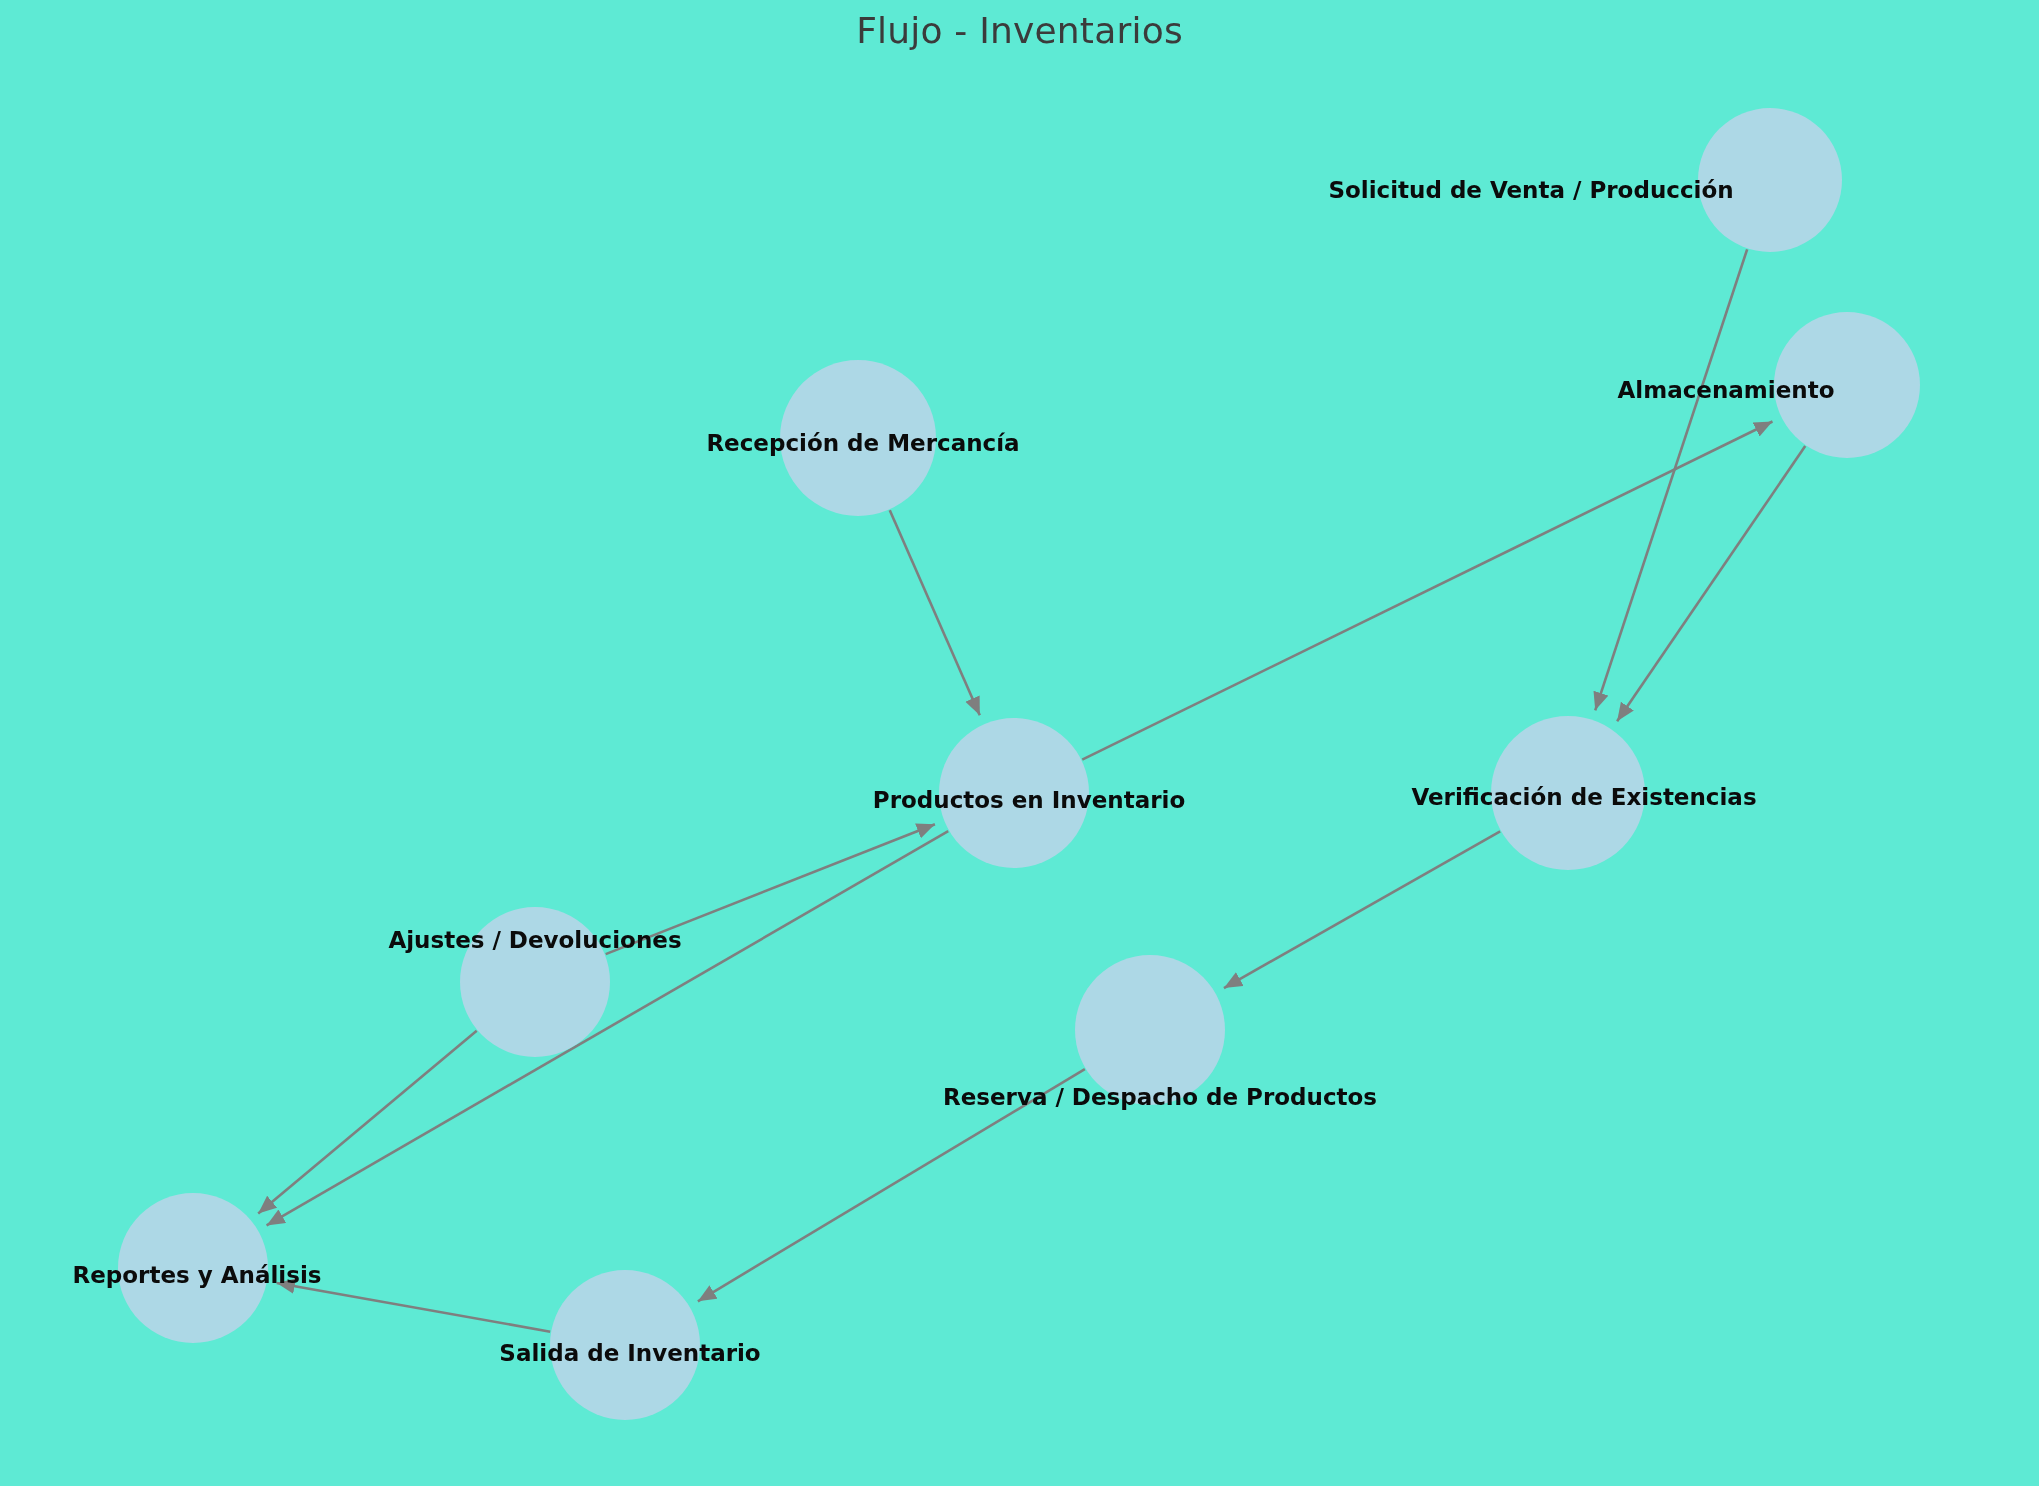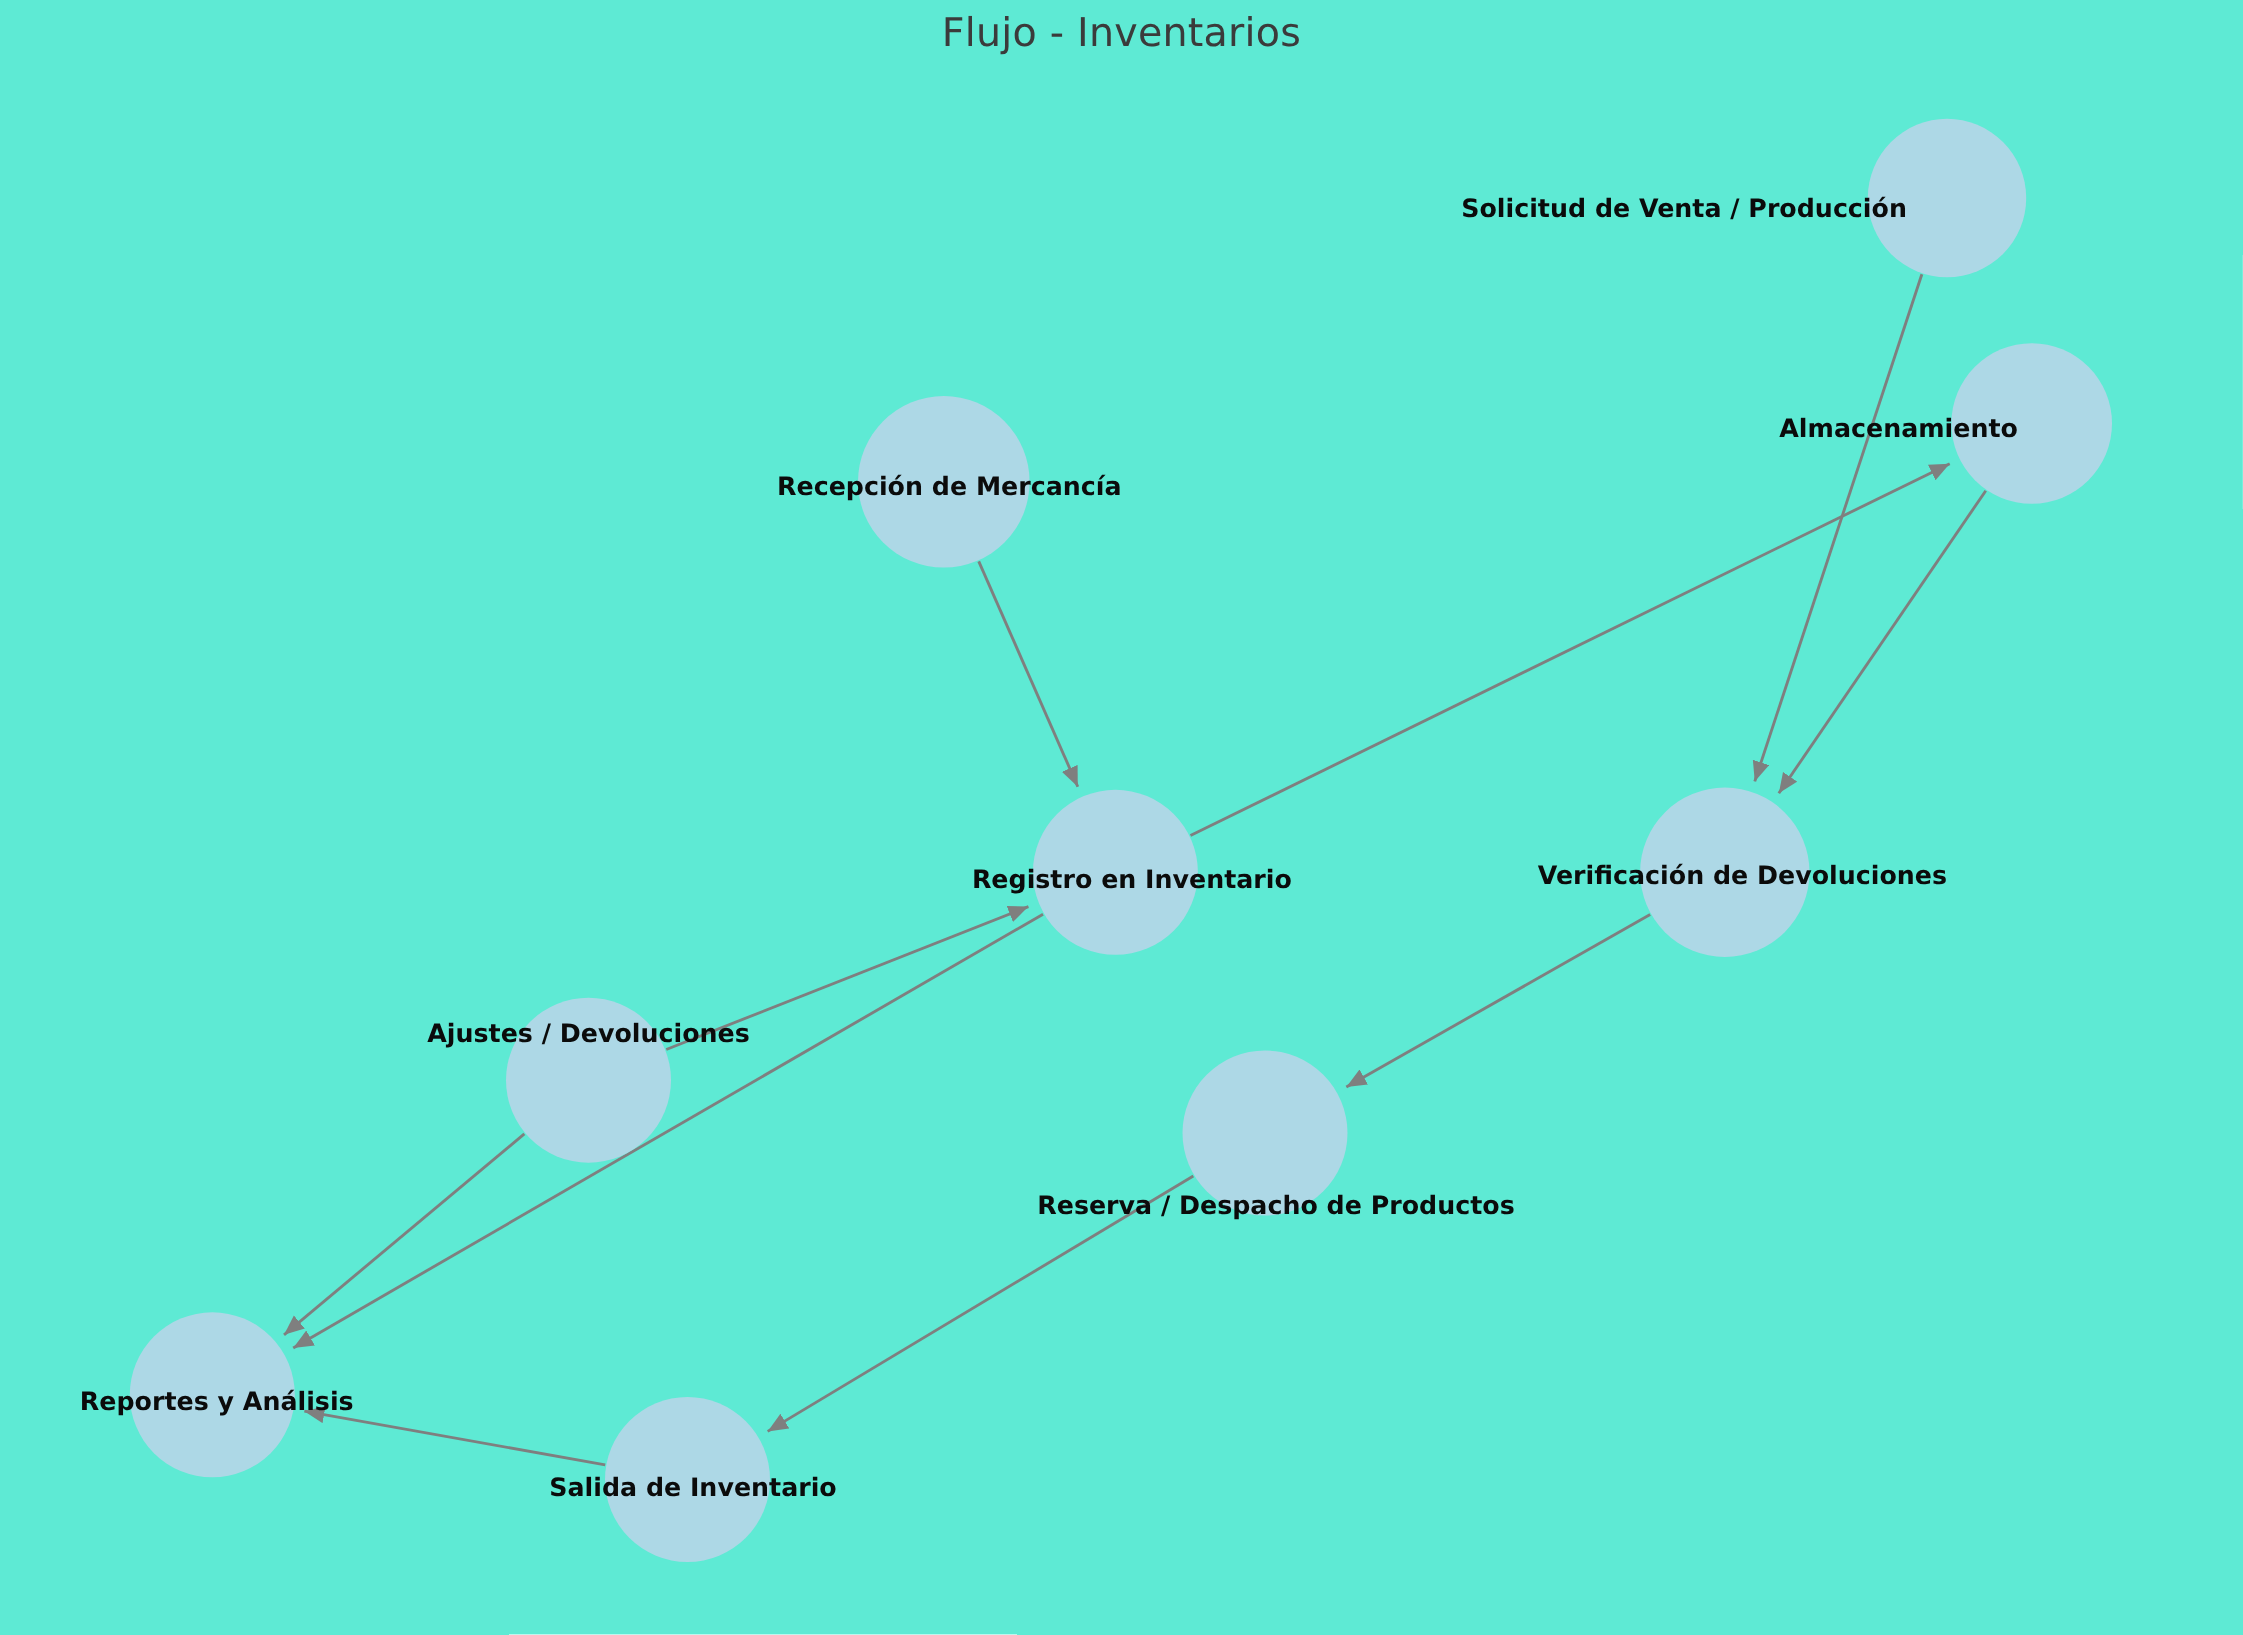--- a/index.html
+++ b/index.html
@@ -92,21 +92,21 @@
         <circle cx="1150" cy="1030" r="75" class="node-circle"></circle>
         <circle cx="193" cy="1268" r="75" class="node-circle"></circle>
         <circle cx="625" cy="1345" r="75" class="node-circle"></circle>
       </g>
   </svg>
 
   <div id="labels-layer">
       <div class="node-label" style="left: 1531px; top: 190px;">Solicitud de Venta / Producción</div>
       <div class="node-label" style="left: 1726px; top: 390px;">Almacenamiento</div>
       <div class="node-label" style="left: 863px; top: 443px;">Recepción de Mercancía</div>
-      <div class="node-label" style="left: 1029px; top: 800px;">Registro en Inventario</div>
-      <div class="node-label" style="left: 1584px; top: 797px;">Verificación de Devoluciones</div>
+      <div class="node-label" style="left: 1029px; top: 800px;">Productos en Inventario</div>
+      <div class="node-label" style="left: 1584px; top: 797px;">Verificación de Existencias</div>
       <div class="node-label" style="left: 535px; top: 940px;">Ajustes / Devoluciones</div>
       <div class="node-label" style="left: 1160px; top: 1097px;">Reserva / Despacho de Productos</div>
       <div class="node-label" style="left: 197px; top: 1275px;">Reportes y Análisis</div>
       <div class="node-label" style="left: 630px; top: 1353px;">Salida de Inventario</div>
     </div>
 
 </div>
 
 </body></html>

